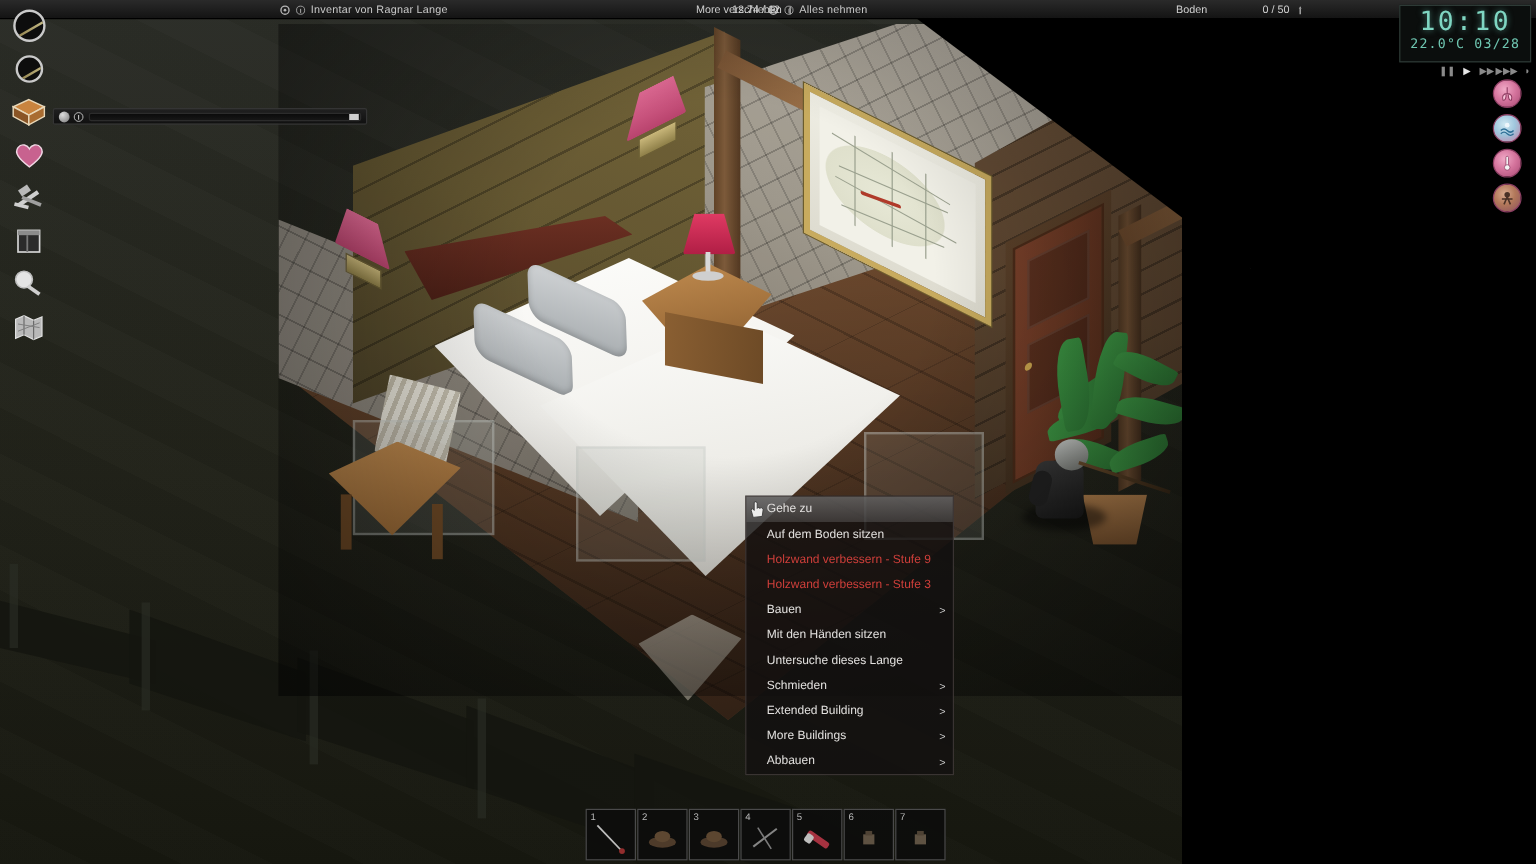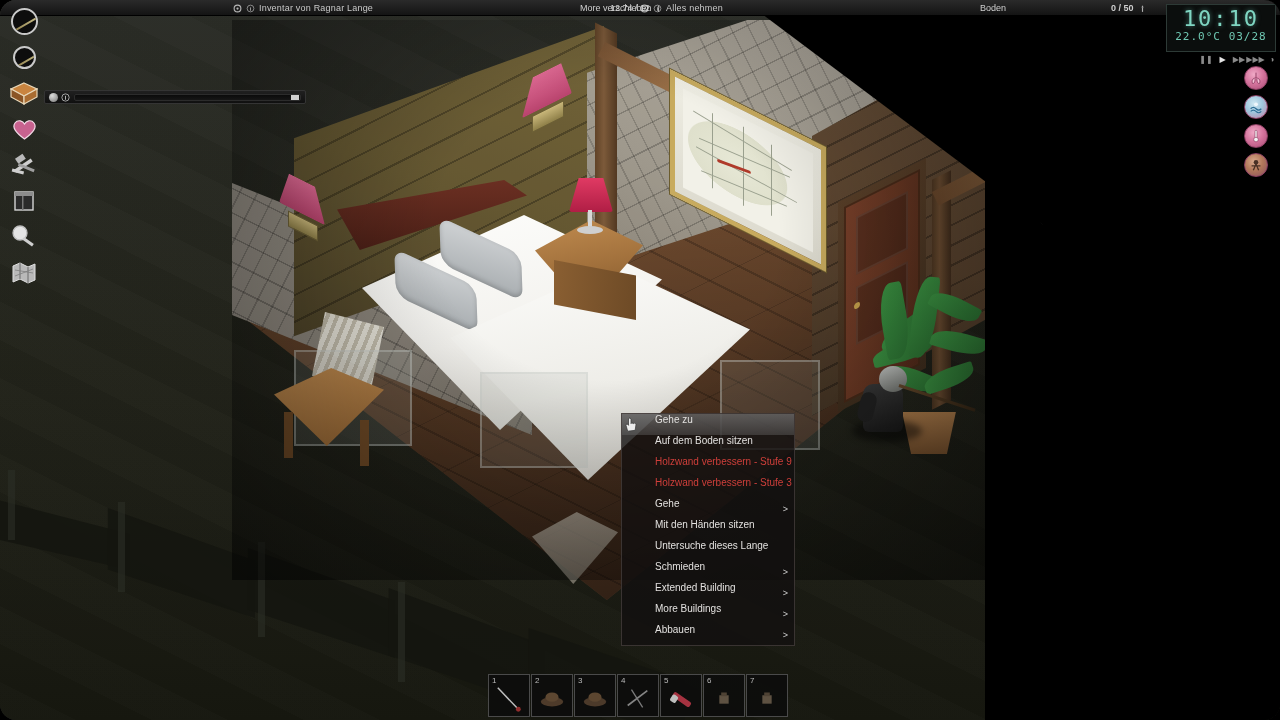--- a/index.html
+++ b/index.html
@@ -1,20 +1,20 @@
 <!DOCTYPE html>
 <html><head>
 <meta charset="utf-8">
 <style>
   * { margin:0; padding:0; box-sizing:border-box; }
   html,body { width:1280px; height:720px; overflow:hidden; background:#000; }
   body { font-family:"Liberation Sans", sans-serif; color:#d8d8d8; }
 
   #screen { position:relative; width:1280px; height:720px; overflow:hidden;
-            background:#0a0a0a;border-radius:16px; }
+            background:#0a0a0a; }
 
   
   #world { position:absolute; inset:0; overflow:hidden;
            background:
              linear-gradient(160deg,#23251f 0%,#1d1f1b 40%,#171815 100%); }
   
   .ground-dark { position:absolute; left:0; top:0; width:1280px; height:720px;
      background:
        repeating-linear-gradient(26.6deg, rgba(255,255,255,.012) 0 34px, rgba(0,0,0,.02) 34px 68px),
        linear-gradient(180deg,#2b2d27 0%,#212219 55%,#16170f 100%); }
@@ -234,22 +234,22 @@
      justify-content:center; cursor:pointer; }
   .side-circle { width:27px; height:27px; border-radius:50%;
      border:2px solid #c9c9c9; background:#0d0d0d; position:relative; overflow:hidden; }
   .side-circle .slash { position:absolute; left:-4px; top:12px; width:38px; height:2px;
      background:linear-gradient(90deg,#8a7a46,#d8cf9a); transform:rotate(-30deg); }
 
   
   #ctxmenu { position:absolute; left:621px; top:413px; width:174px;
      background:rgba(18,16,16,.78); border:1px solid rgba(90,80,78,.55);
      font-size:10px; color:#e2e0de; }
-  .ctx-item { position:relative; height:21px; display:flex; 
-     padding-left:33px; padding-right:14px; white-space:nowrap; cursor:pointer; }
+  .ctx-item { position:relative; height:21px; display:flex; align-items:center;
+     padding-left:17px; padding-right:14px; white-space:nowrap; cursor:pointer; }
   .ctx-item.sel { background:linear-gradient(180deg,rgba(150,150,150,.52),rgba(110,110,110,.38)); }
   .ctx-item.red { color:#cf3f3a; }
   .ctx-arrow { position:absolute; right:6px; top:50%; transform:translateY(-50%);
      font-size:9px; color:#cfcfcf; }
   .ctx-cursor { position:absolute; left:2px; top:3px; width:14px; height:15px; }
 
   
   #hotbar { position:absolute; left:488px; top:674px; display:flex; gap:1px; }
   .hb-slot { width:42px; height:43px; background:rgba(12,12,12,.85);
      border:1px solid #4a4a4a; position:relative; }
@@ -419,21 +419,21 @@
       <svg class="tb-ico" viewBox="0 0 16 16">
         <circle cx="8" cy="8" r="6" fill="none" stroke="#b9b9b9" stroke-width="1.4"></circle>
         <rect x="7.2" y="6" width="1.6" height="6" fill="#b9b9b9"></rect>
       </svg>
       <span class="tb-title">Alles nehmen</span>
     </div>
 
     <div class="tb-seg" style="left:975px;text-align:center;">
       <span class="tb-right">Boden</span>
     </div>
-    <div class="tb-seg" style="left:1106px;font-weight:bold;">
+    <div class="tb-seg" style="left:1047px;">
       <span class="tb-right">0 / 50</span>
       <svg class="tb-ico" viewBox="0 0 16 16">
         <path d="M8 2 L10 6 L6 6 Z" fill="#c8c8c8"></path>
           <rect x="7" y="6" width="2" height="8" fill="#c8c8c8"></rect>
       </svg>
     </div>
   </div>
 
   <div id="invbar-row">
     <div class="invbar-ico"></div>
@@ -522,21 +522,21 @@
 
     <div class="ctx-item red">
       <span>Holzwand verbessern - Stufe 9</span>
     </div>
 
     <div class="ctx-item red">
       <span>Holzwand verbessern - Stufe 3</span>
     </div>
 
     <div class="ctx-item">
-      <span>Gehe</span>
+      <span>Bauen</span>
       <span class="ctx-arrow">&gt;</span>
     </div>
 
     <div class="ctx-item">
       <span>Mit den Händen sitzen</span>
     </div>
 
     <div class="ctx-item">
       <span>Untersuche dieses Lange</span>
     </div>

